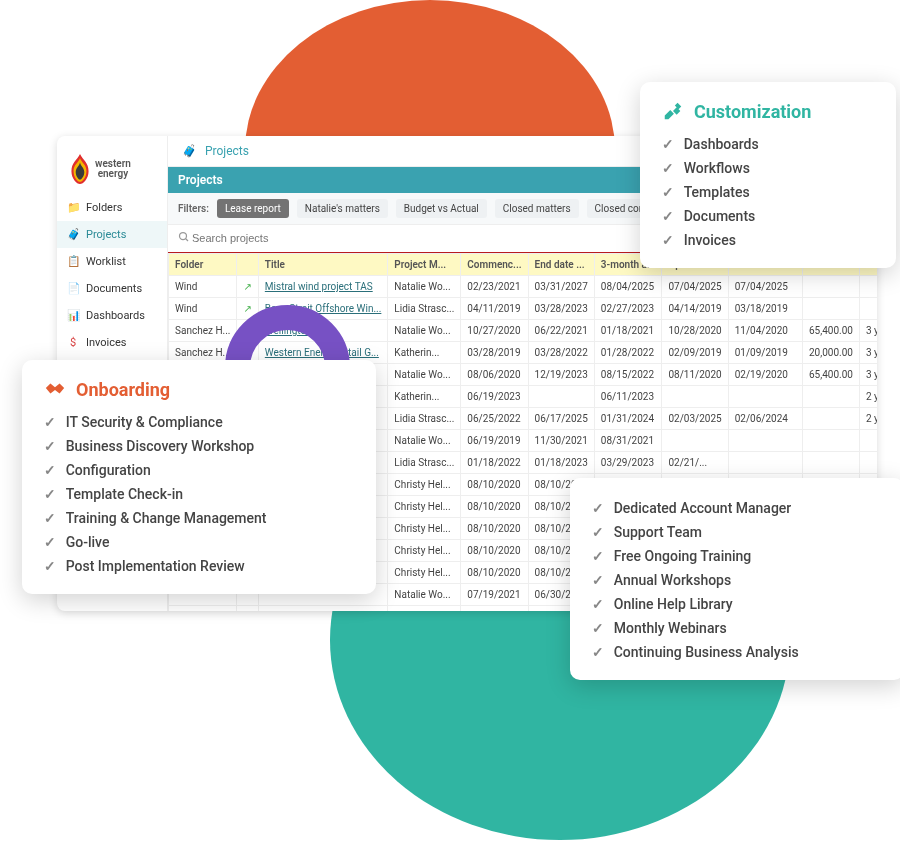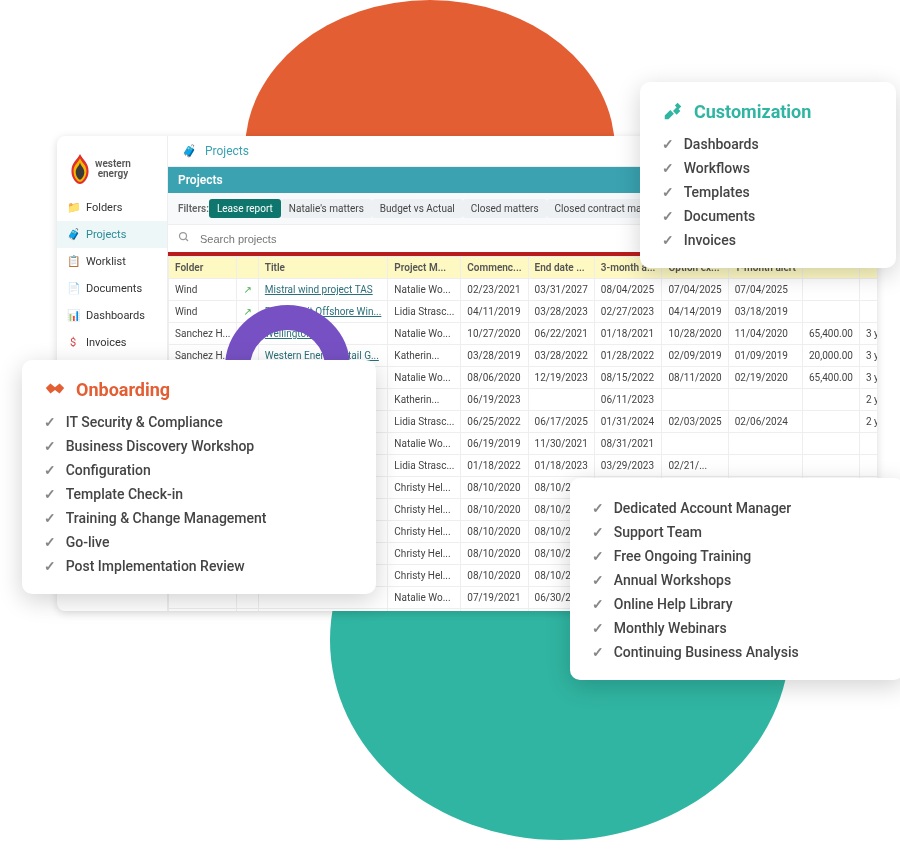--- a/index.html
+++ b/index.html
@@ -19,26 +19,26 @@
   #side-nav { display:flex; flex-direction:column; font-size:11px; color:#333; }
   #side-nav .item { display:flex; align-items:center; gap:7px; padding:7px 10px; cursor:pointer; }
   #side-nav .item.active { background:#eef7f8; color:#2a8a96; }
   #side-nav .ic { width:12px; display:inline-block; text-align:center; }
 
   #main { flex:1; display:flex; flex-direction:column; overflow:hidden; }
   #crumbs { display:flex; align-items:center; gap:8px; padding:8px 14px; color:#3aa2b0; font-size:12px; border-bottom:1px solid #eee; }
   #crumbs .ic { color:#3aa2b0; }
 
   #proj-header { background:#3aa2b0; color:#fff; font-size:12px; font-weight:600; padding:6px 10px; }
-  #filters { display:flex; align-items:center; gap:0; padding:6px 10px; font-size:10px; background:#f7f9fa; border-bottom:1px solid #eee; flex-wrap:nowrap; }
+  #filters { display:flex; align-items:center; gap:8px; padding:6px 10px; font-size:10px; background:#f7f9fa; border-bottom:1px solid #eee; flex-wrap:nowrap; }
   #filters .lab { color:#666; font-weight:600; }
   #filters .pill { padding:4px 8px; border-radius:3px; background:#eef1f3; color:#444; cursor:pointer; white-space:nowrap; }
-  #filters .pill.on { background:#0f766e; color:#fff; }
-
-  #search-row { display:flex; align-items:flex-end; gap:8px; padding:6px 10px; border-bottom:4px solid #b91c1c; }
+  #filters .pill.on { background:#737373; color:#fff; }
+
+  #search-row { display:flex; align-items:flex-start; gap:0; padding:6px 10px; border-bottom:1px solid #b91c1c; }
   #search-row .mag { color:#999; font-size:12px; }
   #search-row input { border:none; outline:none; font-size:11px; flex:1; color:#555; }
 
   #grid { flex:1; overflow:auto; }
   table { border-collapse:collapse; width:100%; font-size:10px; color:#444; }
   th, td { border:1px solid #eee; padding:5px 6px; text-align:left; white-space:nowrap; overflow:hidden; text-overflow:ellipsis; }
   th { background:#fef9c3; font-weight:600; color:#555; position:sticky; top:0; }
   td.title { text-decoration:underline; color:#2a6f7a; cursor:pointer; }
   td.share { color:#3fae46; text-align:center; }
   .col-folder { width:68px; }

